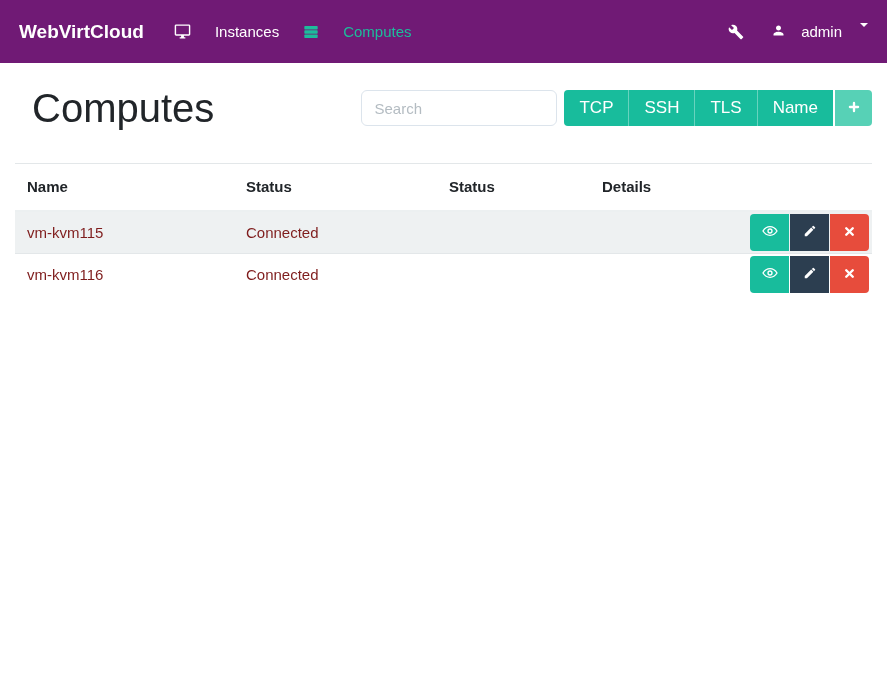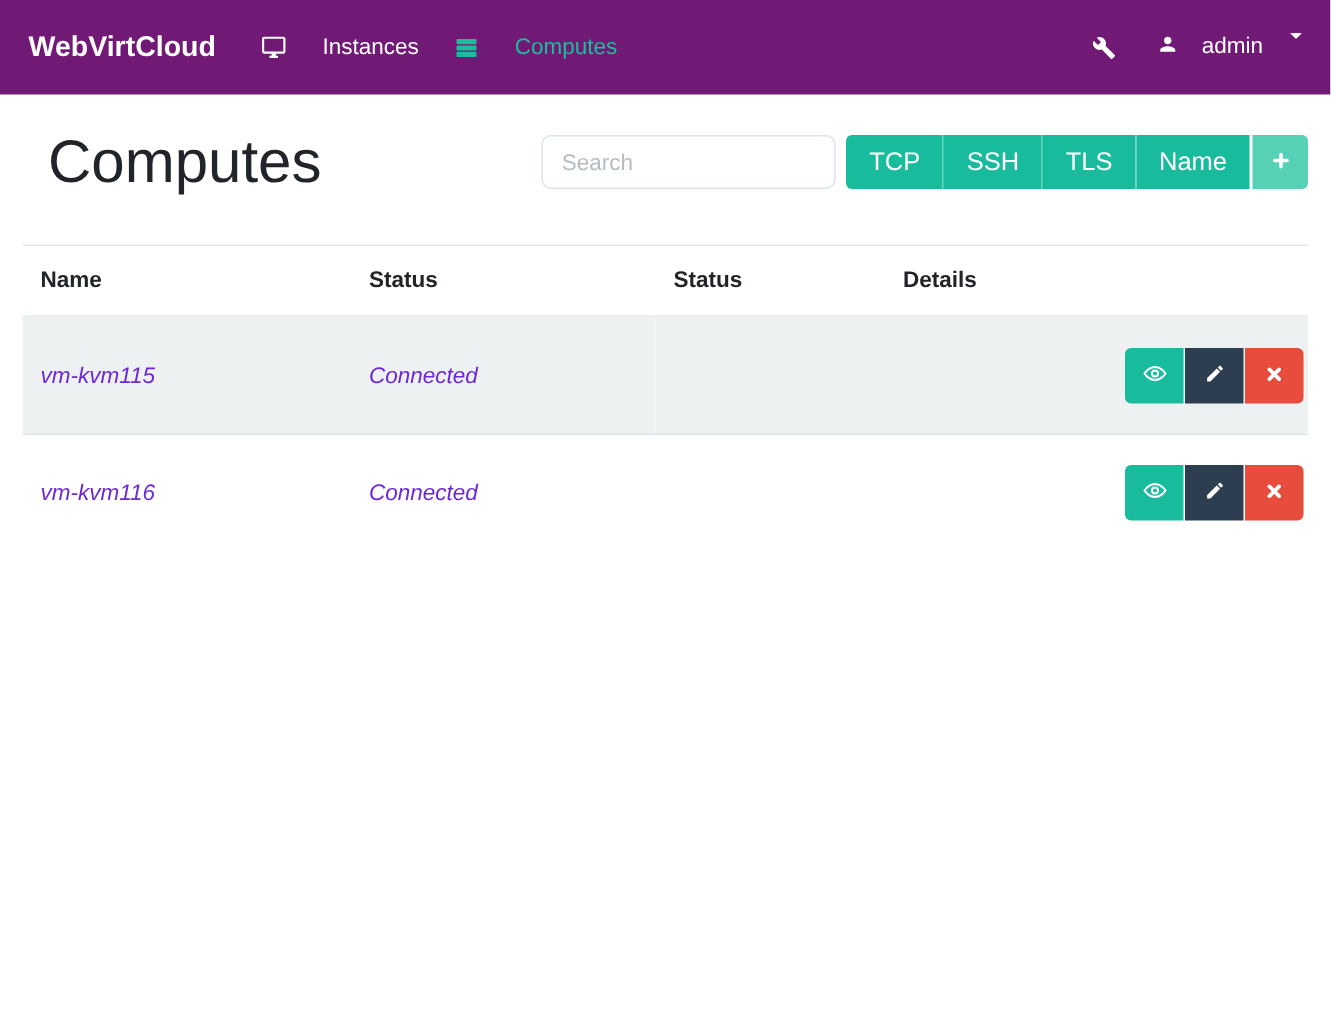--- a/index.html
+++ b/index.html
@@ -126,25 +126,24 @@
   }
   .computes-table thead th {
     text-align: left;
     font-weight: 700;
     padding: 14px 12px 15px 12px;
     border-top: 1px solid #e3e7e9;
     border-bottom: 2px solid #ecf0f1;
     color: #212529;
   }
   .computes-table tbody td {
-    padding: 20px 12px;
+    padding: 2px 12px;
     border-top: 1px solid #e3e7e9;
     vertical-align: middle;
-    color: #6d28d9;
-    font-style: italic;
+    color: #7f1d1d;
   }
   .computes-table tbody tr:first-child td { border-top: 0; }
   .computes-table tbody tr:nth-child(odd) { background: #eef1f2; }
   .col-name { width: 219px; }
   .col-status { width: 203px; }
   .col-details { width: 153px; }
   .cell-actions { text-align: right; padding-right: 3px !important; }
 
   .action-group { display: inline-flex; }
   .action-btn {

